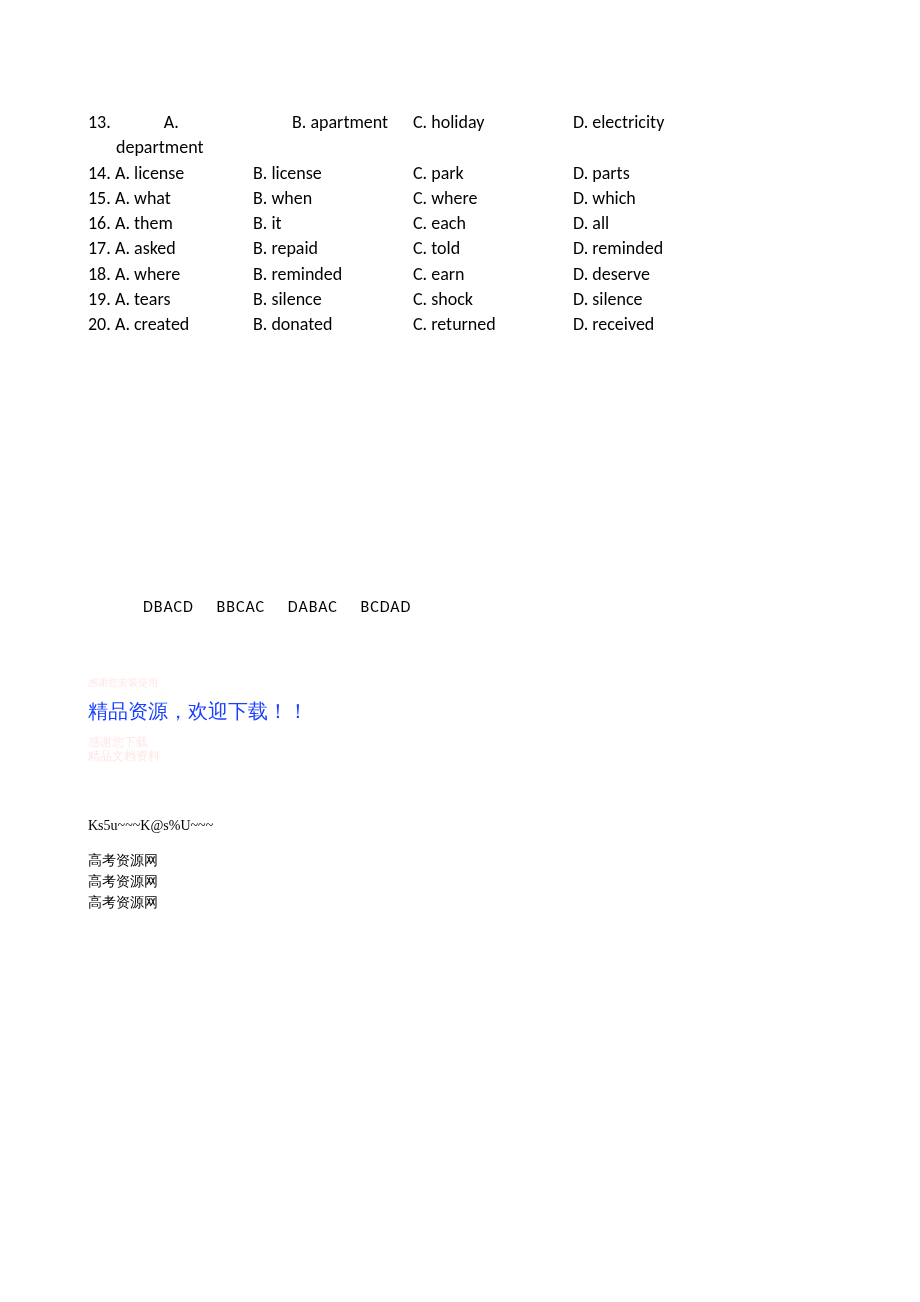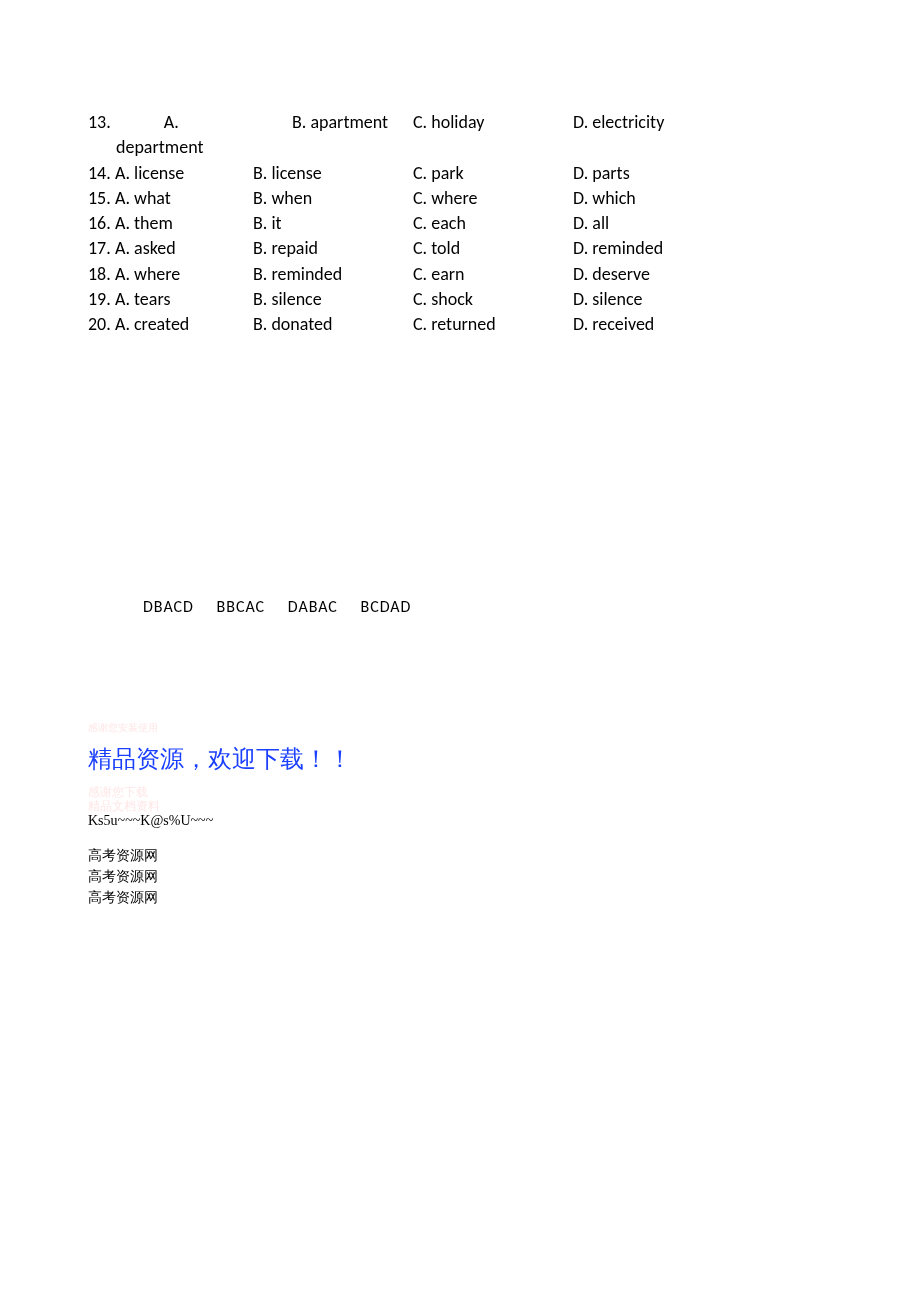--- a/index.html
+++ b/index.html
@@ -31,39 +31,40 @@
   .row13-d { grid-column: 4; }
   .row13-dept { grid-column: 1; margin-left: 28px; }
   .answers {
     margin-top: 260px;
     padding-left: 55px;
     font-size: 16px;
     letter-spacing: 1px;
   }
   .answers .grp { margin-right: 18px; }
   .tiny-watermark {
-    margin-top: 105px;
+    margin-top: 60px;
     font-size: 10px;
     color: #ffe6e6;
     font-family: sans-serif;
   }
   .blue-line {
     margin-top: 8px;
-    font-size: 24px;
+    font-size: 20px;
     color: #1a3fff;
     font-family: "SimSun", "Songti SC", serif;
   }
   .tiny-watermark2 {
     margin-top: 10px;
     font-size: 12px;
     color: #ffe6e6;
     font-family: sans-serif;
     line-height: 1.2;
   }
   .code-line {
+    margin-top: 55px;
     font-family: "SimSun", "Songti SC", serif;
     font-size: 14px;
   }
   .cn-repeat {
     margin-top: 16px;
     font-family: Liberation Serif, serif;
     font-size: 14px;
     line-height: 1.5;
   }
 </style>

